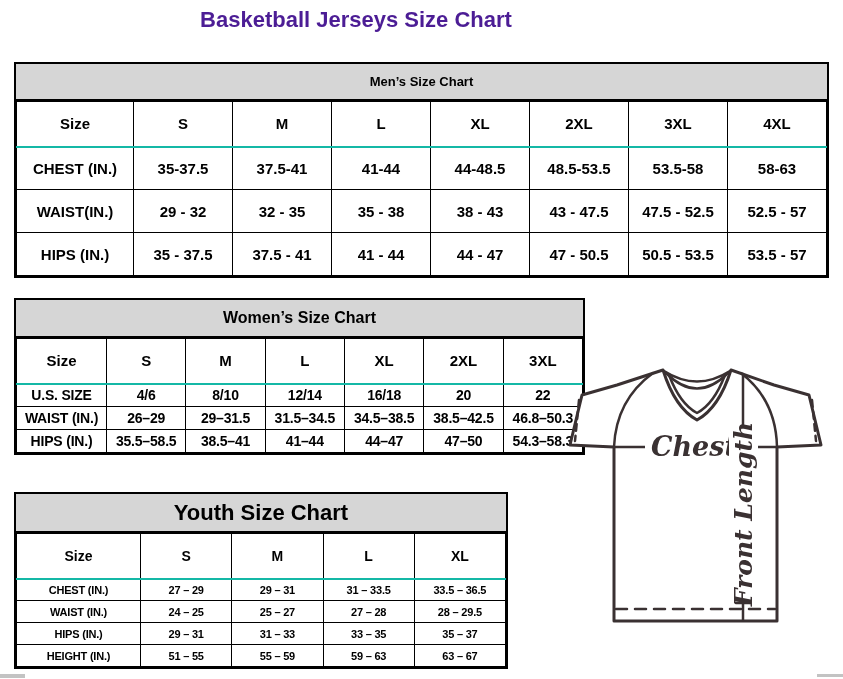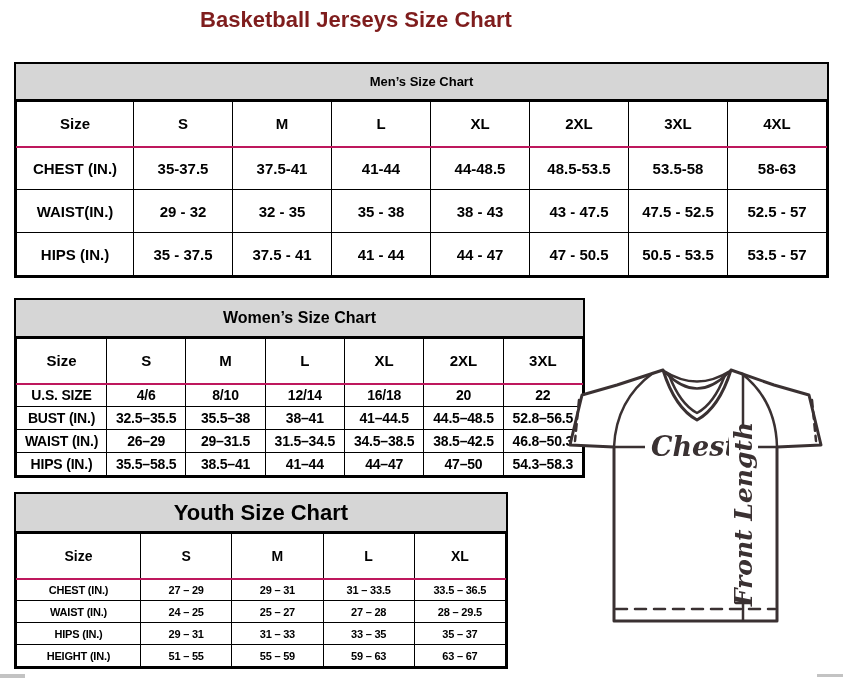--- a/index.html
+++ b/index.html
@@ -4,34 +4,34 @@
 <style>
   * { margin:0; padding:0; box-sizing:border-box; }
   html,body { background:#ffffff; }
   body { font-family:"Liberation Sans", sans-serif; }
   .page {
     position:relative; width:843px; height:679px; background:#ffffff;
     overflow:hidden; color:#000;
   }
   .main-title {
     position:absolute; top:7px; left:0; width:712px;
-    text-align:center; font-size:22px; font-weight:bold; color:#7f1d1d;
+    text-align:center; font-size:22px; font-weight:bold; color:#4c1d95;
   }
   .size-table { position:absolute; border:2px solid #000; background:#fff; }
   .table-title {
     background:#d6d6d6; border-bottom:2px solid #000;
     display:flex; align-items:center; justify-content:center;
     font-weight:bold; color:#000;
   }
   table { border-collapse:collapse; width:100%; table-layout:fixed; }
   th, td {
     border:1px solid #000; text-align:center; vertical-align:middle;
     font-weight:bold; color:#000; padding:0;
   }
-  thead tr th { border-bottom:2px solid #be185d; }
+  thead tr th { border-bottom:2px solid #14b8a6; }
 
   
   #men-table { left:14px; top:62px; width:815px; }
   #men-table .table-title { height:37px; font-size:13px; }
   #men-table thead th { height:45px; font-size:15px; }
   #men-table tbody th, #men-table tbody td { height:43px; font-size:15px; }
   #men-table col.label-col { width:117px; }
 
   
   #women-table { left:14px; top:298px; width:571px; }
@@ -134,29 +134,20 @@
           <tr>
             <th>U.S. SIZE</th>
             <td>4/6</td>
             <td>8/10</td>
             <td>12/14</td>
             <td>16/18</td>
             <td>20</td>
             <td>22</td>
           </tr>
           <tr>
-            <th>BUST (IN.)</th>
-            <td>32.5–35.5</td>
-            <td>35.5–38</td>
-            <td>38–41</td>
-            <td>41–44.5</td>
-            <td>44.5–48.5</td>
-            <td>52.8–56.5</td>
-          </tr>
-          <tr>
             <th>WAIST (IN.)</th>
             <td>26–29</td>
             <td>29–31.5</td>
             <td>31.5–34.5</td>
             <td>34.5–38.5</td>
             <td>38.5–42.5</td>
             <td>46.8–50.3</td>
           </tr>
           <tr>
             <th>HIPS (IN.)</th>

